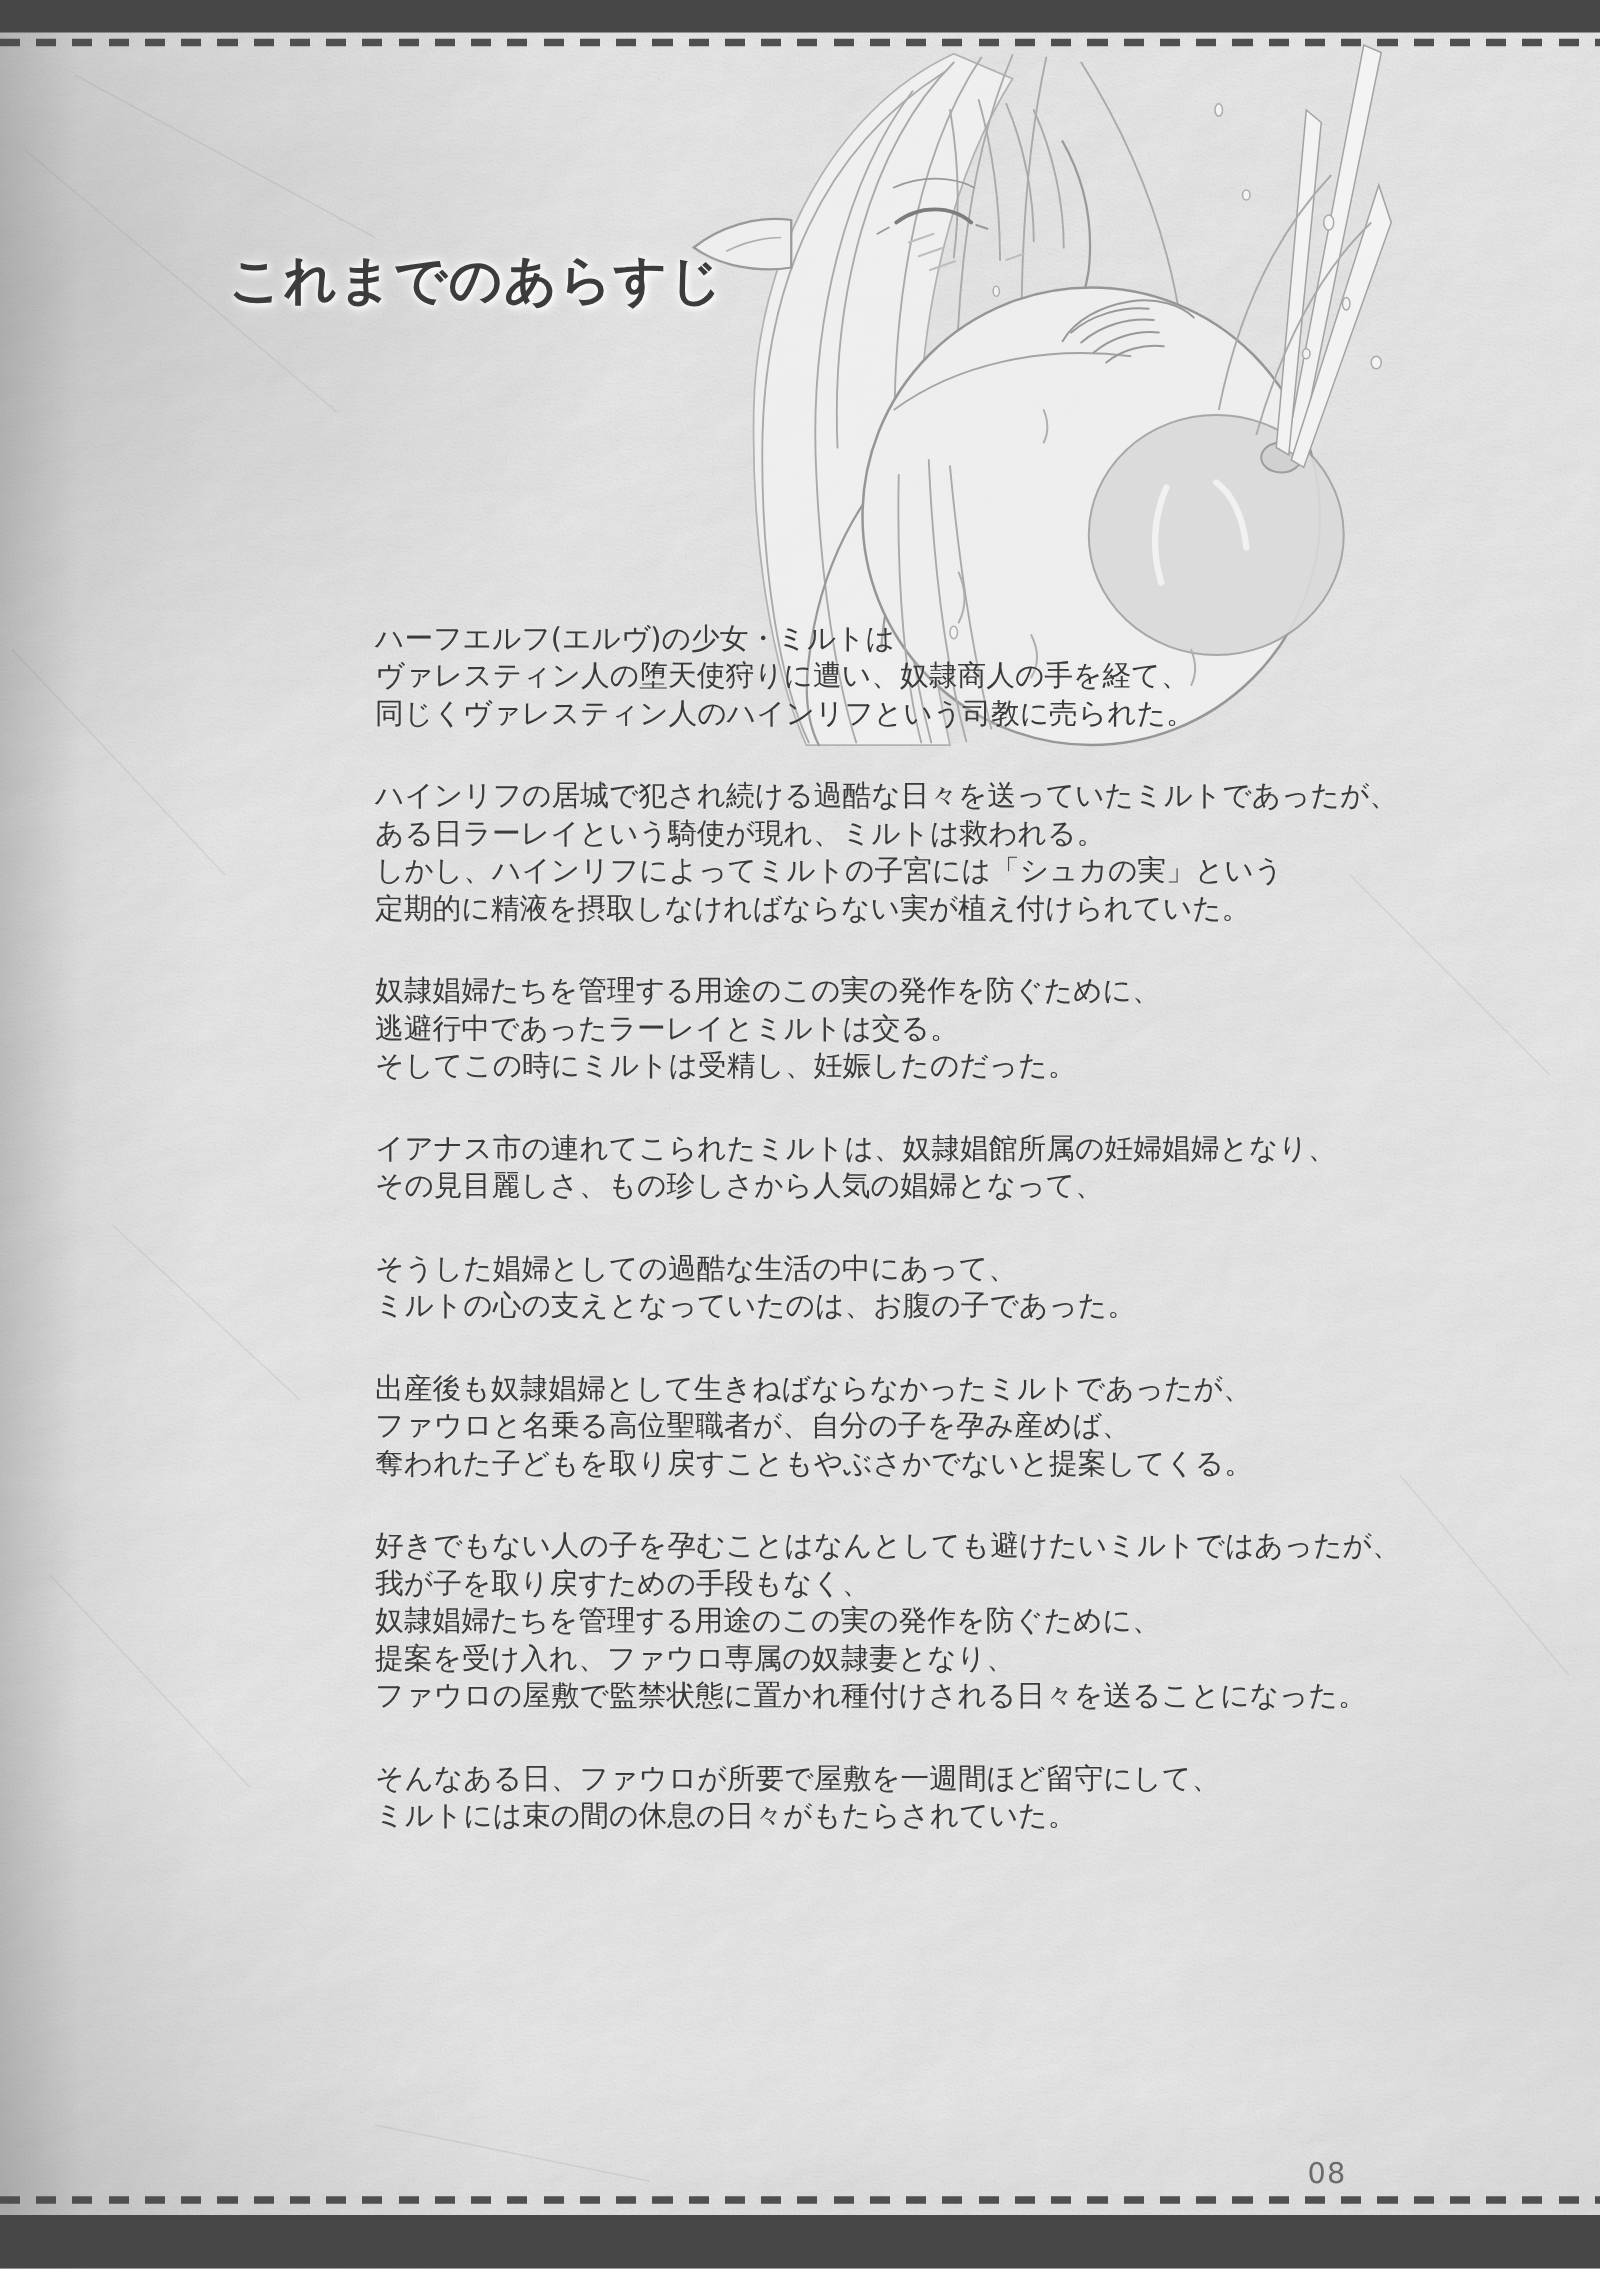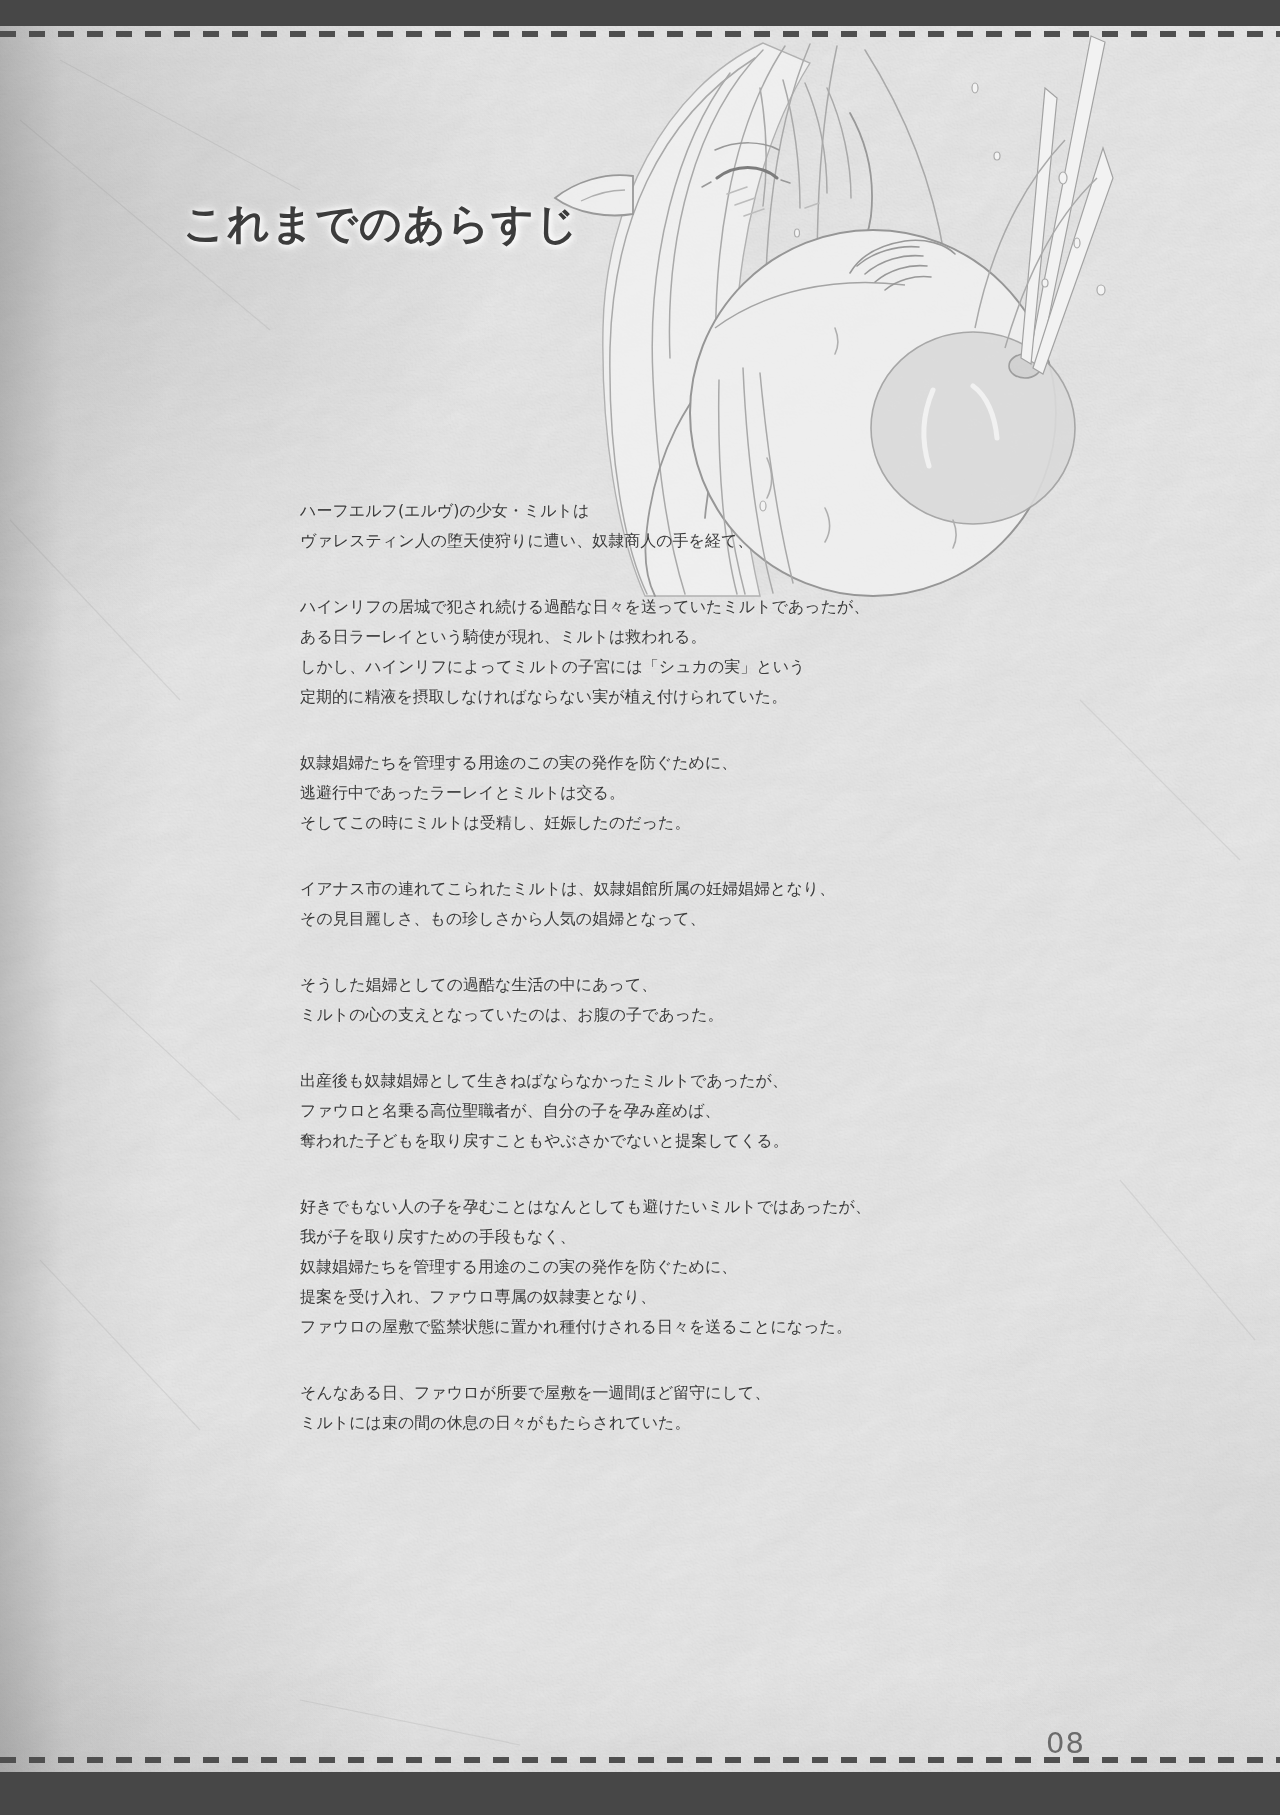--- a/index.html
+++ b/index.html
@@ -30,28 +30,28 @@
   #title{
     position:absolute;left:183px;top:196px;margin:0;
     font-family:"DejaVu Serif","Liberation Serif",serif;
     font-size:42px;font-weight:700;letter-spacing:1px;
     color:var(--title_text,#3c3c3c);
     text-shadow:0 0 6px rgba(255,255,255,.95),0 0 12px rgba(255,255,255,.85),2px 2px 6px rgba(255,255,255,.9);
   }
   #synopsis{
     position:absolute;left:300px;top:496px;
     color:var(--text,#3a3a3a);
-    font-size:16px;line-height:30px;
+    font-size:23px;line-height:30px;
     text-shadow:0 0 5px rgba(236,236,236,.9);
   }
   .para{margin:0 0 36px 0;}
   .tline{white-space:nowrap;height:30px;}
   #page-number{
     position:absolute;left:1046px;top:1726px;
-    font-size:29px;letter-spacing:1px;
+    font-size:23px;letter-spacing:1px;
     color:var(--page_number,#6b6b6b);
   }
   .illustration{position:absolute;left:505px;top:28px;pointer-events:none;}
 </style>
 </head>
 <body>
 
 <div id="page" style="--paper: #e7e7e7; --band: #474747; --dash: #4f4f4f; --text: #3a3a3a; --title_text: #3c3c3c; --page_number: #6b6b6b;">
 
   <svg class="texture" width="1280" height="1815" aria-hidden="true">
@@ -189,20 +189,21 @@
 
   <div class="band top"></div>
   <div class="dash-row top"></div>
 
   <h1 id="title">これまでのあらすじ</h1>
 
   <div id="synopsis">
       <div class="para">
         <div class="tline">ハーフエルフ(エルヴ)の少女・ミルトは</div>
         <div class="tline">ヴァレスティン人の堕天使狩りに遭い、奴隷商人の手を経て、</div>
+        <div class="tline">同じくヴァレスティン人のハインリフという司教に売られた。</div>
       </div>
       <div class="para">
         <div class="tline">ハインリフの居城で犯され続ける過酷な日々を送っていたミルトであったが、</div>
         <div class="tline">ある日ラーレイという騎使が現れ、ミルトは救われる。</div>
         <div class="tline">しかし、ハインリフによってミルトの子宮には「シュカの実」という</div>
         <div class="tline">定期的に精液を摂取しなければならない実が植え付けられていた。</div>
       </div>
       <div class="para">
         <div class="tline">奴隷娼婦たちを管理する用途のこの実の発作を防ぐために、</div>
         <div class="tline">逃避行中であったラーレイとミルトは交る。</div>

